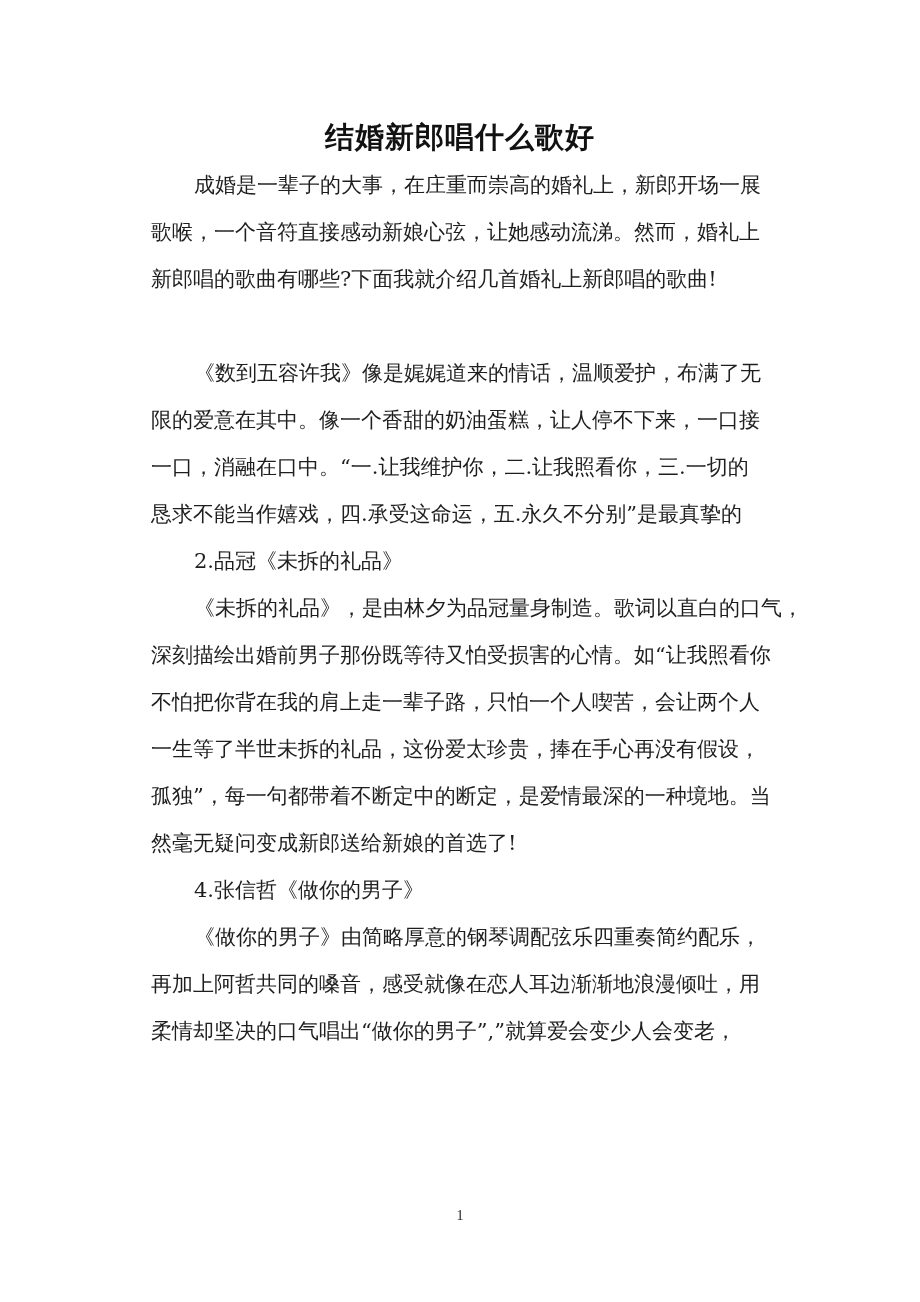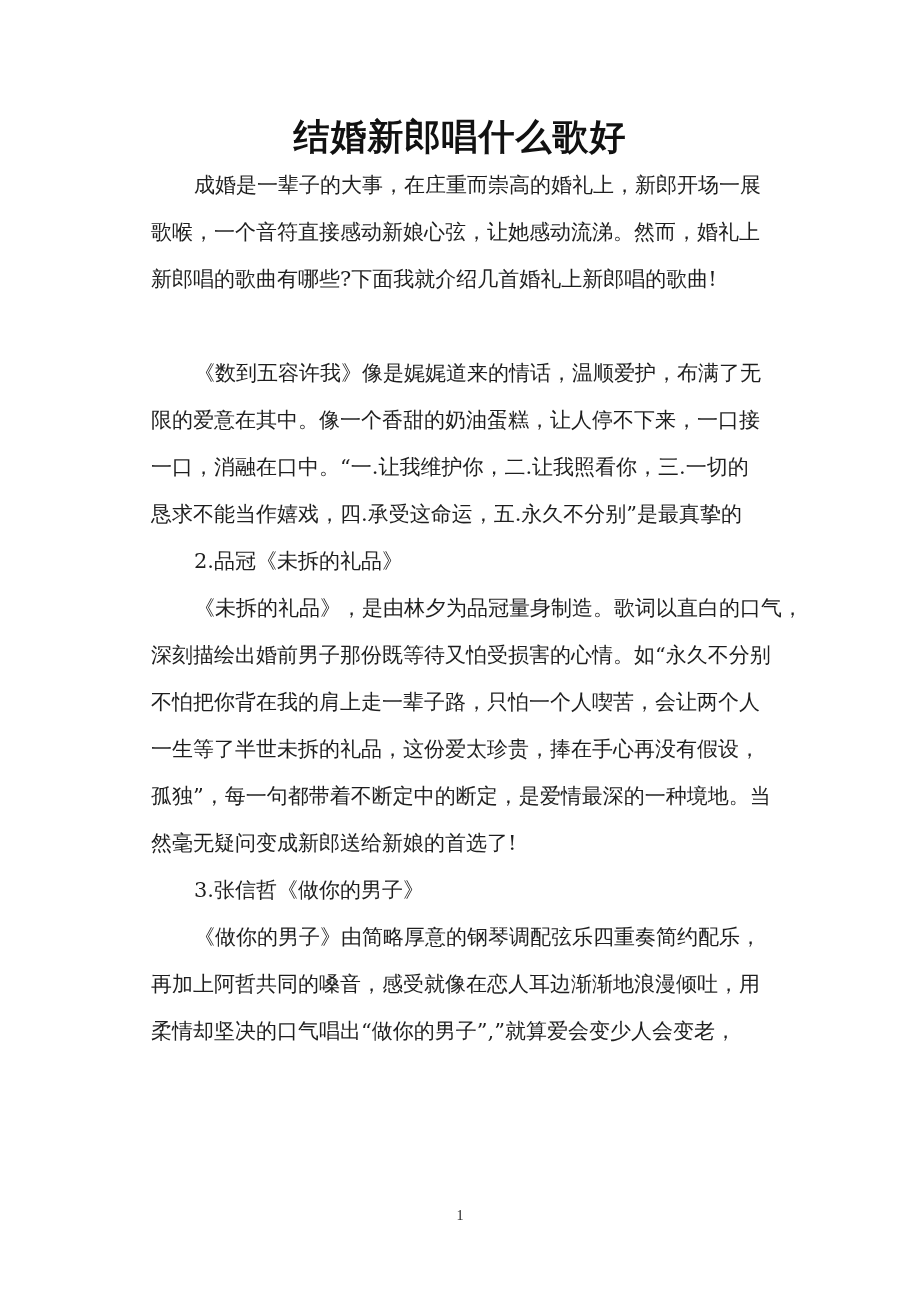--- a/index.html
+++ b/index.html
@@ -23,21 +23,21 @@
       background: #ffffff;
     }
     .title {
       position: absolute;
       top: 114px;
       left: 0;
       width: 920px;
       text-align: center;
       font-family: "DejaVu Sans", "Liberation Sans", sans-serif;
       font-weight: bold;
-      font-size: 36px;
+      font-size: 29px;
       letter-spacing: 1px;
       line-height: 46px;
       color: #111111;
     }
     .body {
       position: absolute;
       left: 139px;
       top: 162px;
       width: 630px;
       font-size: 21px;
@@ -91,29 +91,29 @@
     <div>
       <span class="line indent">《数到五容许我》像是娓娓道来的情话，温顺爱护，布满了无</span>
       <span class="line">限的爱意在其中。像一个香甜的奶油蛋糕，让人停不下来，一口接</span>
       <span class="line">一口，消融在口中。“一.让我维护你，二.让我照看你，三.一切的</span>
       <span class="line">恳求不能当作嬉戏，四.承受这命运，五.永久不分别”是最真挚的</span>
     </div>
 
     <div>
       <span class="line heading">2.品冠《未拆的礼品》</span>
       <span class="line indent">《未拆的礼品》，是由林夕为品冠量身制造。歌词以直白的口气，</span>
-      <span class="line">深刻描绘出婚前男子那份既等待又怕受损害的心情。如“永久不分别</span>
+      <span class="line">深刻描绘出婚前男子那份既等待又怕受损害的心情。如“让我照看你</span>
       <span class="line">不怕把你背在我的肩上走一辈子路，只怕一个人喫苦，会让两个人</span>
       <span class="line">一生等了半世未拆的礼品，这份爱太珍贵，捧在手心再没有假设，</span>
       <span class="line">孤独”，每一句都带着不断定中的断定，是爱情最深的一种境地。当</span>
       <span class="line">然毫无疑问变成新郎送给新娘的首选了!</span>
     </div>
 
     <div>
-      <span class="line heading">3.张信哲《做你的男子》</span>
+      <span class="line heading">4.张信哲《做你的男子》</span>
       <span class="line indent">《做你的男子》由简略厚意的钢琴调配弦乐四重奏简约配乐，</span>
       <span class="line">再加上阿哲共同的嗓音，感受就像在恋人耳边渐渐地浪漫倾吐，用</span>
       <span class="line">柔情却坚决的口气唱出“做你的男子”,”就算爱会变少人会变老，</span>
     </div>
 
   </div>
 
   <div class="page-number">1</div>
 
 </div>

